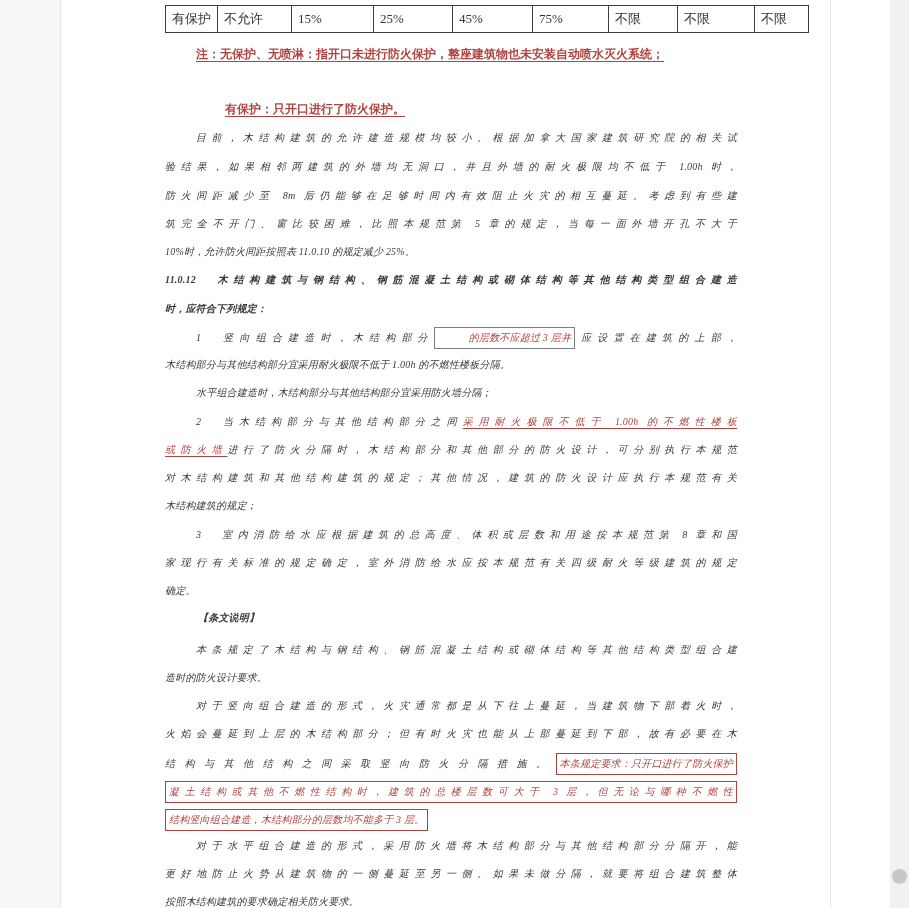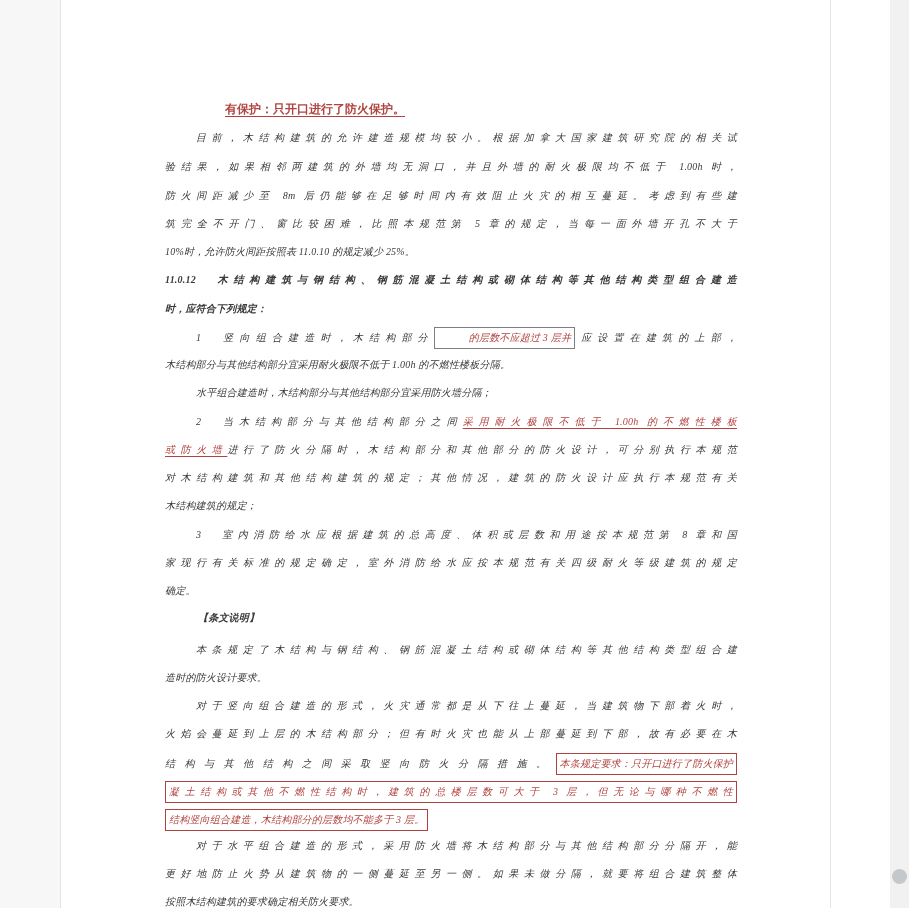--- a/index.html
+++ b/index.html
@@ -57,21 +57,37 @@
   .seg-rbf{color:var(--accent);border:1px solid var(--accent);padding:0 3px;display:block;
     box-sizing:border-box;width:100%;text-align:justify;text-align-last:justify;line-height:20px;}
 </style>
 </head>
 <body>
 
 <div class="canvas">
   <div class="left-strip"></div>
   <div class="page-right-edge"></div>
 
+  <table class="tbl">
+    <tbody>
+        <tr id="tbl-row">
+          <td style="width: 45px;">有保护</td>
+          <td style="width: 67px;">不允许</td>
+          <td style="width: 75px;">15%</td>
+          <td style="width: 72px;">25%</td>
+          <td style="width: 73px;">45%</td>
+          <td style="width: 69px;">75%</td>
+          <td style="width: 62px;">不限</td>
+          <td style="width: 70px;">不限</td>
+          <td style="width: 47px;">不限</td>
+        </tr>
+      </tbody>
+  </table>
 
+  <div class="note note-0">注：无保护、无喷淋：指开口未进行防火保护，整座建筑物也未安装自动喷水灭火系统；</div>
   <div class="note note-2">有保护：只开口进行了防火保护。</div>
 
   <div id="doc-lines">
       <div class="line fill ind" style="top: 128px;"><span>目前，木结构建筑的允许建造规模均较小。根据加拿大国家建筑研究院的相关试</span></div>
       <div class="line fill" style="top: 157px;"><span>验结果，如果相邻两建筑的外墙均无洞口，并且外墙的耐火极限均不低于 1.00h 时，</span></div>
       <div class="line fill" style="top: 186px;"><span>防火间距减少至 8m 后仍能够在足够时间内有效阻止火灾的相互蔓延。考虑到有些建</span></div>
       <div class="line fill" style="top: 214px;"><span>筑完全不开门、窗比较困难，比照本规范第 5 章的规定，当每一面外墙开孔不大于</span></div>
       <div class="line" style="top: 242px;"><span>10%时，允许防火间距按照表 11.0.10 的规定减少 25%。</span></div>
       <div class="line fill b" style="top: 270px;"><span>11.0.12　木结构建筑与钢结构、钢筋混凝土结构或砌体结构等其他结构类型组合建造</span></div>
       <div class="line b" style="top: 299px;"><span>时，应符合下列规定：</span></div>

